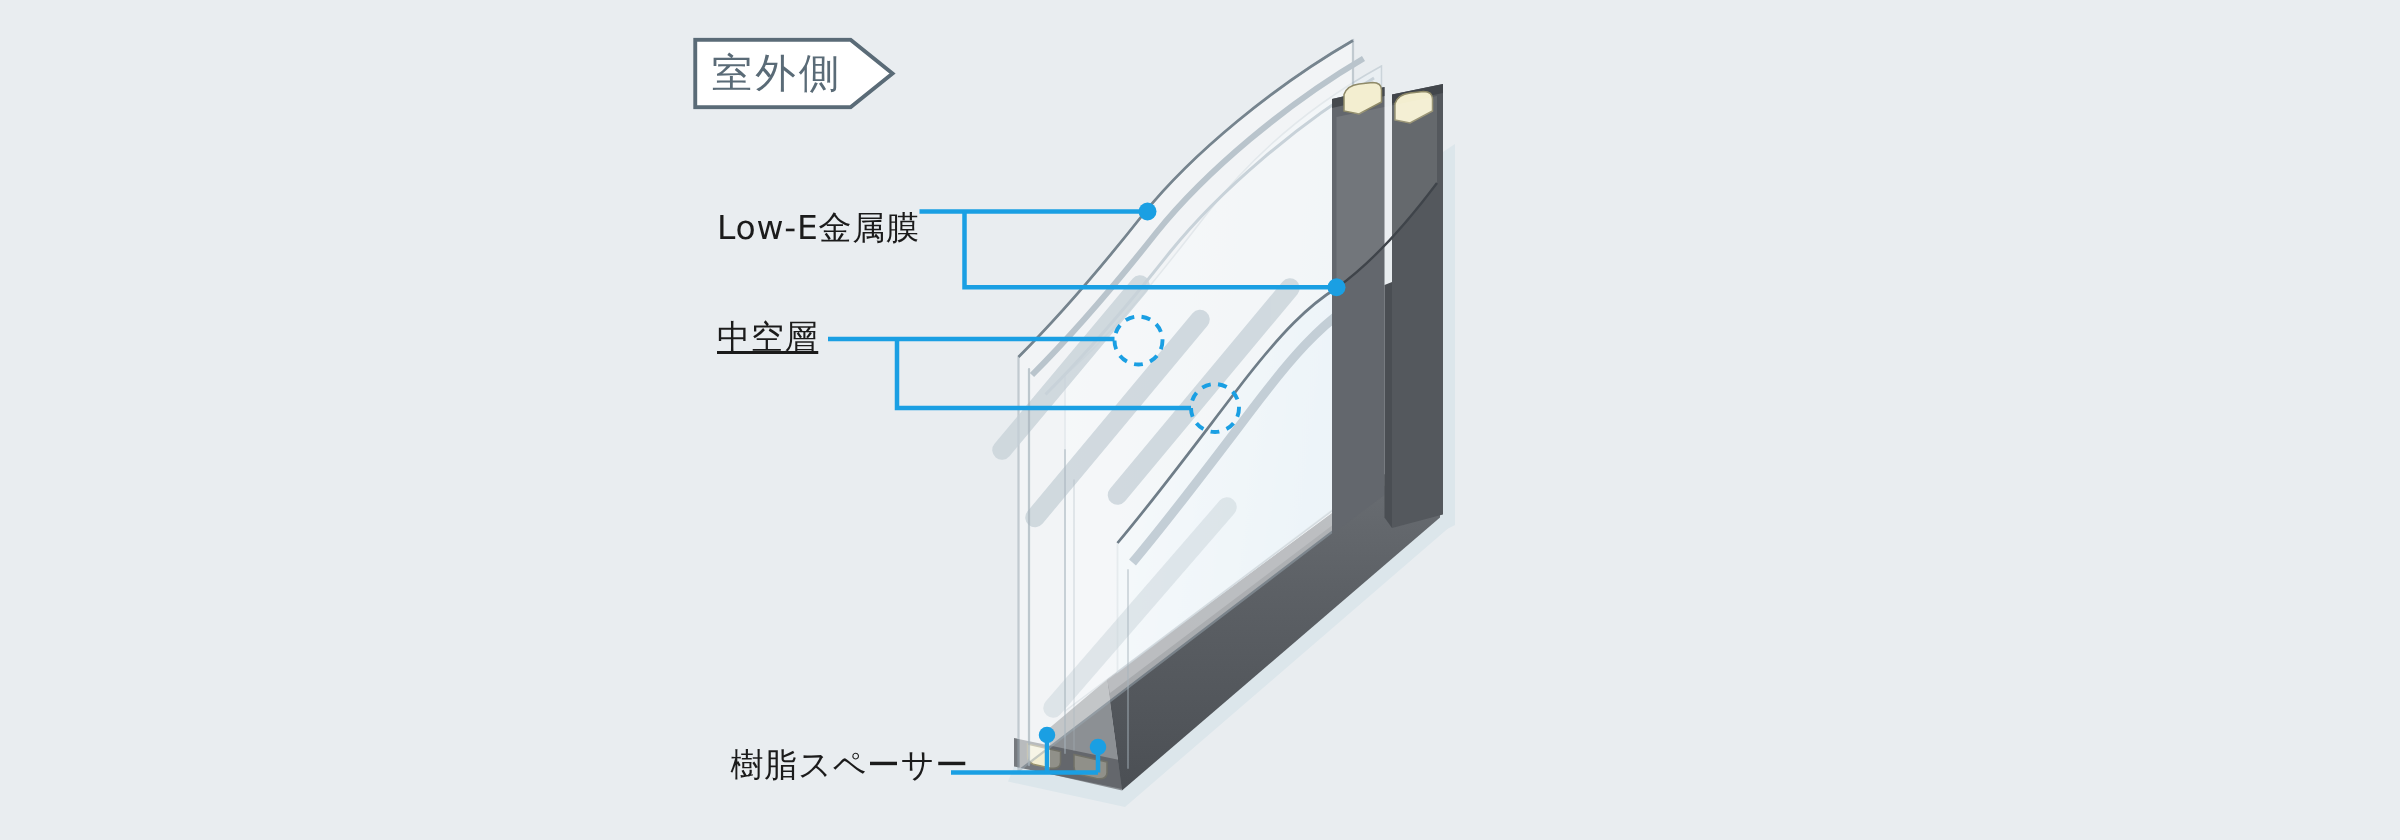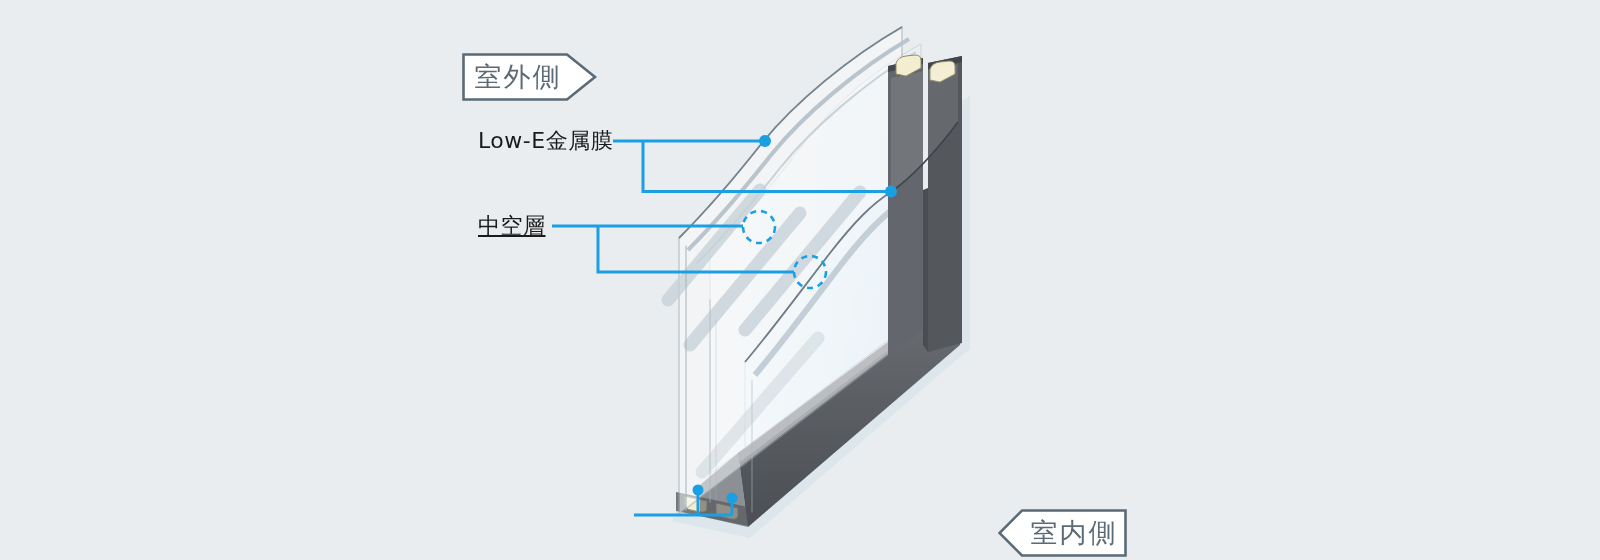--- a/index.html
+++ b/index.html
@@ -23,37 +23,37 @@
   .callout-label{
     position:absolute;
     color:var(--text);
     font-size:22px;
     line-height:26px;
     white-space:nowrap;
     letter-spacing:0.5px;
   }
   .badge{
     position:absolute;
-    width:136px;height:48px;margin-top:28px;
+    width:136px;height:48px;
   }
   .badge svg{position:absolute;left:0;top:0;}
   .badge .badge-text{
     position:absolute;top:0;height:48px;
     display:flex;align-items:center;justify-content:center;
     color:var(--slate);
     font-size:27px;
     letter-spacing:2px;
     white-space:nowrap;
   }
   .badge-outdoor{left:462px;top:25px;}
   .badge-outdoor .badge-text{left:6px;width:100px;}
   .badge-indoor{left:998px;top:481px;width:130px;}
   .badge-indoor .badge-text{left:26px;width:100px;}
 
-  .label-lowe{left:478px;top:128px;text-align:right;}
+  .label-lowe{left:478px;top:140px;text-align:right;}
   .label-air{left:478px;top:213px;text-decoration:underline;}
   .label-spacer{left:487px;top:498px;}
 </style>
 </head>
 <body>
 
 <div class="stage">
 
   <svg class="illustration" width="1600" height="560" viewBox="0 0 1600 560">
     <defs>
@@ -159,23 +159,18 @@
     <circle cx="732" cy="498" r="5.5" fill="#1A9FE3"></circle>
   </svg>
 
   <div class="badge badge-outdoor">
     <svg width="136" height="48" viewBox="0 0 136 48">
       <polygon points="1.5,1.5 105,1.5 133,24 105,46.5 1.5,46.5" fill="#FFFFFF" stroke="#5A6B77" stroke-width="2.6"></polygon>
     </svg>
     <span class="badge-text">室外側</span>
   </div>
 
-  <div class="badge badge-indoor">
-    <svg width="130" height="48" viewBox="0 0 130 48">
-      <polygon points="24,1.5 127.5,1.5 127.5,46.5 24,46.5 1.5,24" fill="#FFFFFF" stroke="#5A6B77" stroke-width="2.6"></polygon>
-    </svg>
-    <span class="badge-text">室内側</span>
-  </div>
 
   <div class="callout-label label-lowe">Low-E金属膜</div>
   <div class="callout-label label-air">中空層</div>
+  <div class="callout-label label-spacer">樹脂スペーサー</div>
 
 </div>
 
 </body></html>

